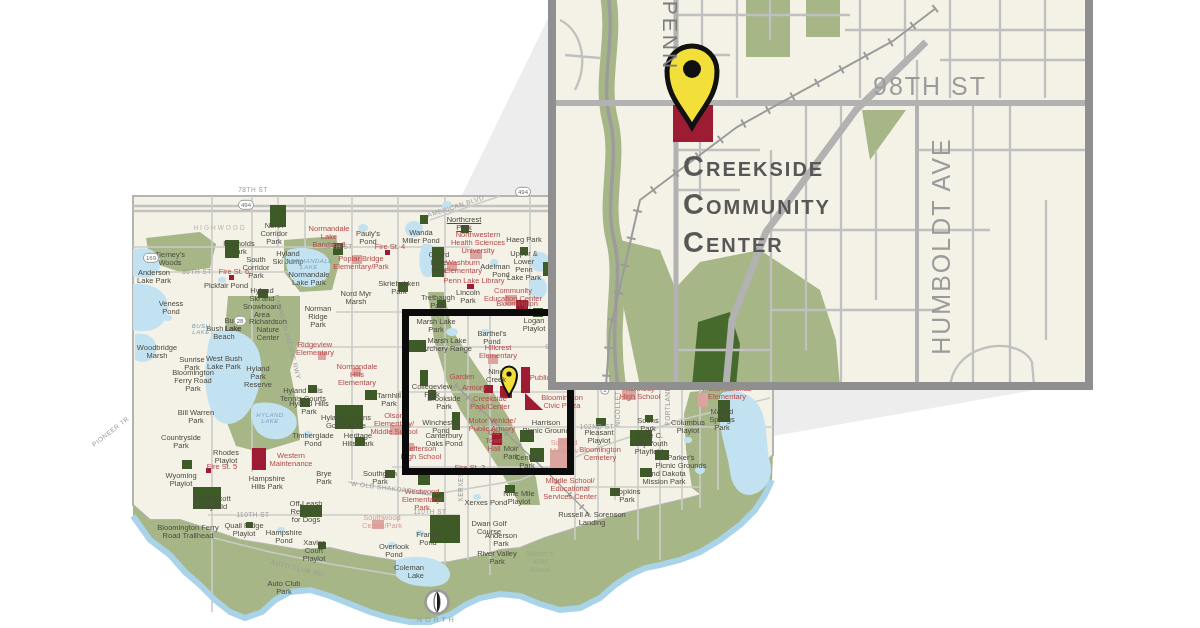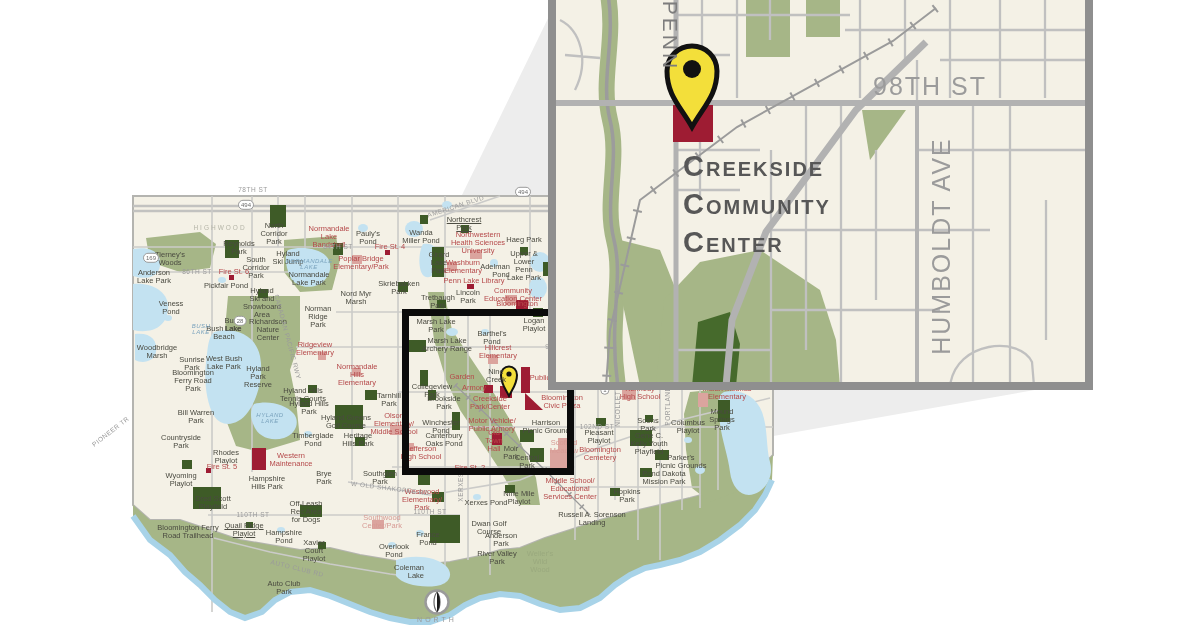--- a/index.html
+++ b/index.html
@@ -272,21 +272,21 @@
       <div class="lab park" style="left: 358px; top: 440px;">Heritage
 Hills Park</div>
       <div class="lab park" style="left: 226px; top: 457px;">Rhodes
 Playlot</div>
       <div class="lab park" style="left: 181px; top: 480px;">Wyoming
 Playlot</div>
       <div class="lab park" style="left: 213px; top: 503px;">Dred Scott
 Playfield</div>
       <div class="lab park" style="left: 188px; top: 532px;">Bloomington Ferry
 Road Trailhead</div>
-      <div class="lab park" style="left: 244px; top: 530px; text-decoration: underline;">Quail Ridge
+      <div class="lab park" style="left: 244px; top: 530px;">Quail Ridge
 Playlot</div>
       <div class="lab park" style="left: 267px; top: 483px;">Hampshire
 Hills Park</div>
       <div class="lab park" style="left: 306px; top: 512px;">Off-Leash
 Rec Area
 for Dogs</div>
       <div class="lab park" style="left: 284px; top: 537px;">Hampshire
 Pond</div>
       <div class="lab park" style="left: 314px; top: 551px;">Xavier
 Court

